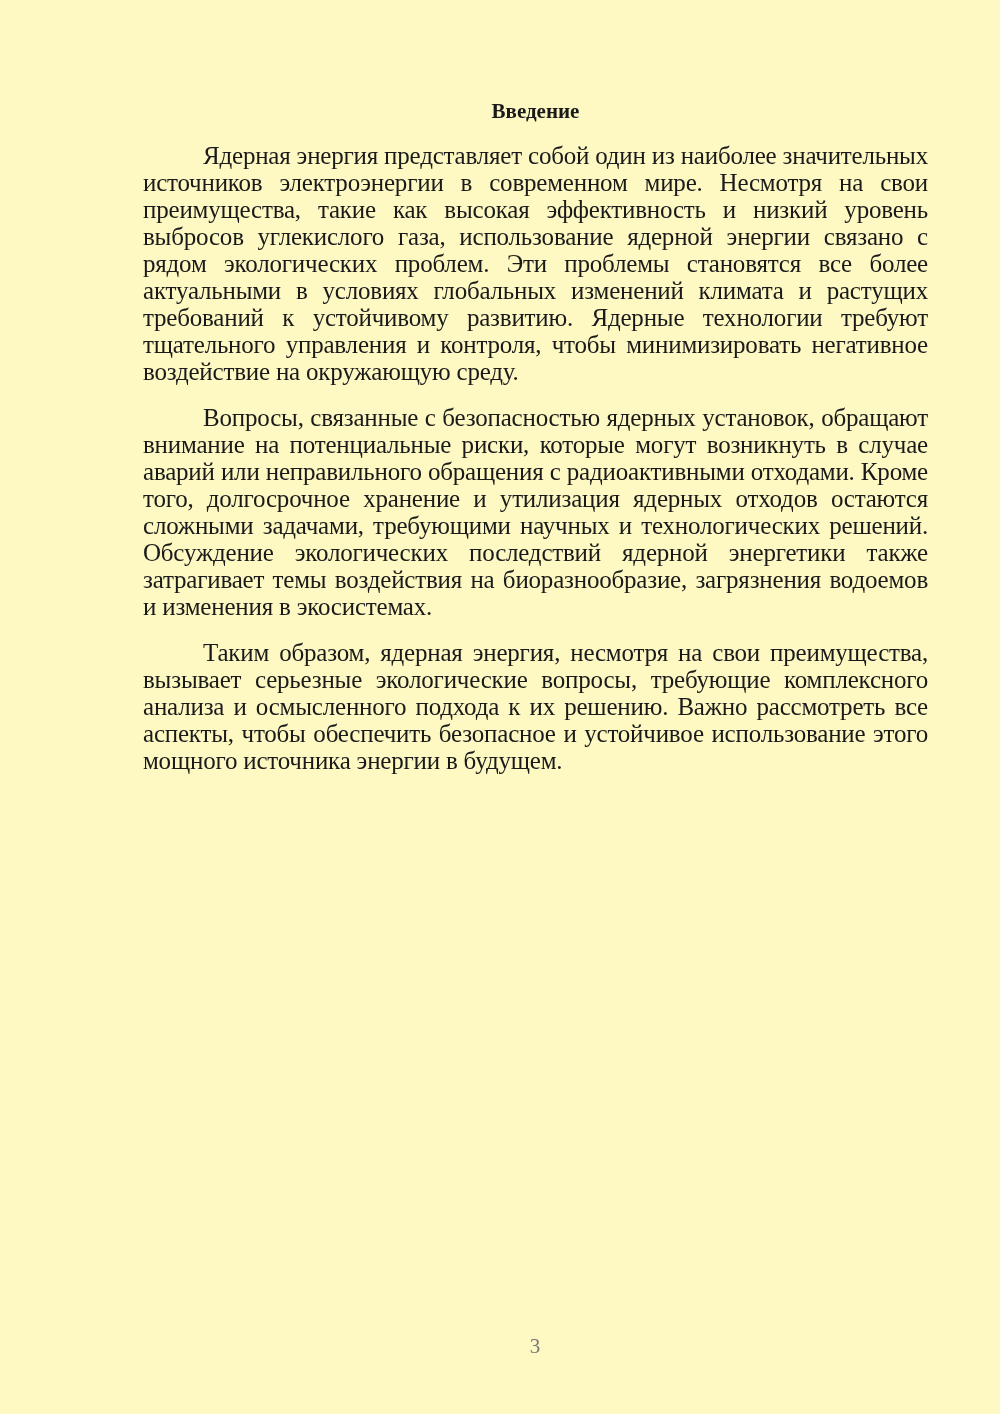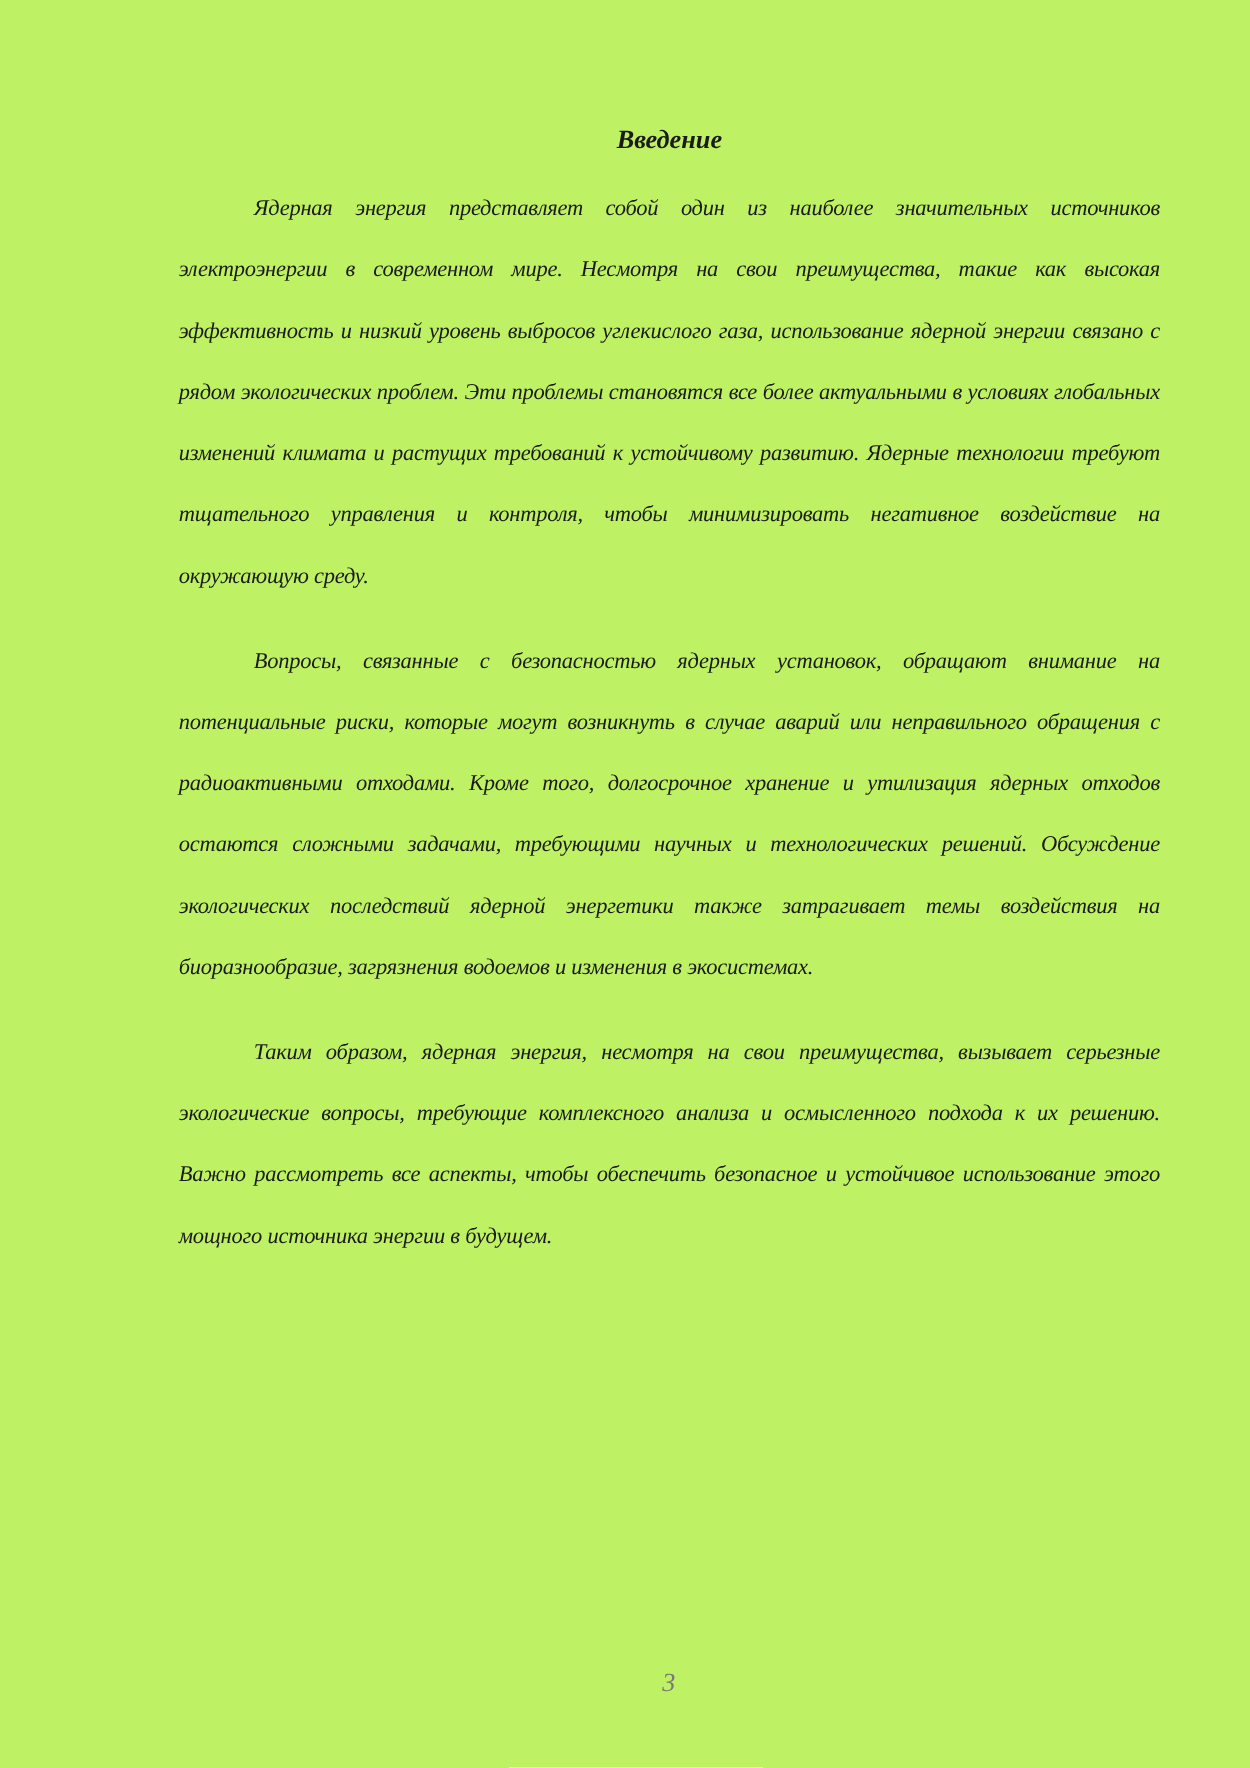--- a/index.html
+++ b/index.html
@@ -14,44 +14,43 @@
       overflow: hidden;
       font-family: "Liberation Serif", "DejaVu Serif", serif;
       color: #1a1a1a;
     }
     .page {
       position: absolute;
       left: 0;
       top: 0;
       width: 1000px;
       height: 1414px;
-      background: #bef264;
-      font-style: italic;
+      background: #fef9c3;
     }
     .heading {
       position: absolute;
       top: 96px;
       left: 143px;
       width: 785px;
       text-align: center;
       font-weight: bold;
       font-size: 21px;
       line-height: 30px;
       margin: 0;
     }
     .body-text {
       position: absolute;
       left: 143px;
       width: 785px;
       top: 142px;
     }
     .para {
       margin: 0 0 19px 0;
-      font-size: 18px;
-      line-height: 49px;
+      font-size: 25px;
+      line-height: 27px;
       text-align: justify;
       text-indent: 60px;
       letter-spacing: -0.2px;
     }
     .page-number {
       position: absolute;
       top: 1334px;
       left: 0;
       width: 1070px;
       text-align: center;

